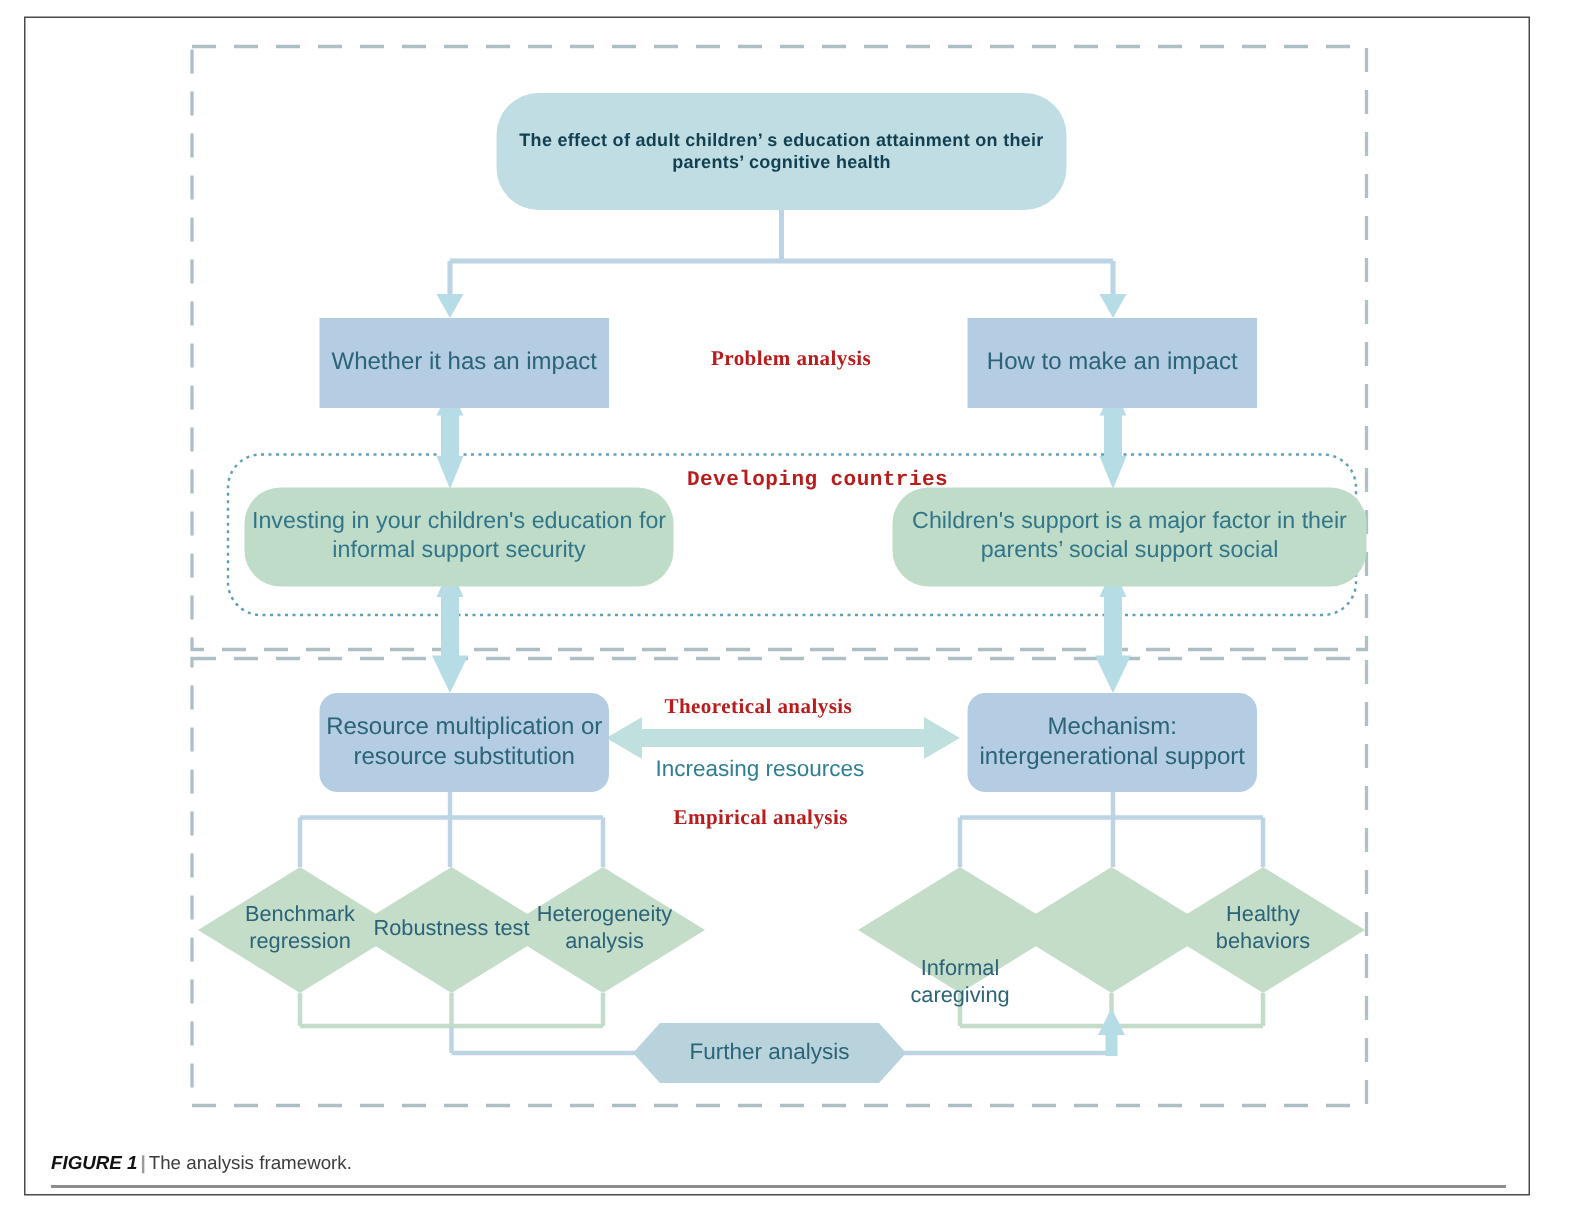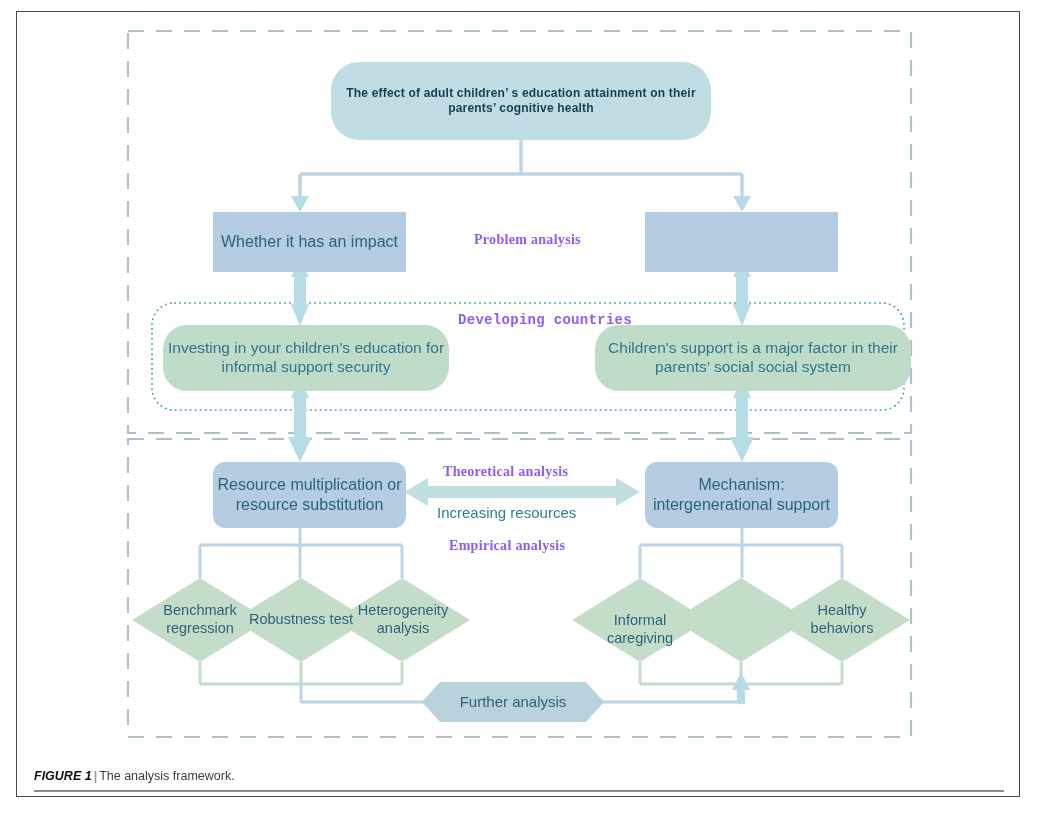--- a/index.html
+++ b/index.html
@@ -59,21 +59,21 @@
   }
   .rect-label { font-size: 16px; }
   .round-label { font-size: 15.5px; }
   .diamond-label { font-size: 14.5px; }
   .hex-label { font-size: 15px; }
   .serif-note {
     position: absolute;
     font-family: "Liberation Serif", serif;
     font-weight: bold;
     font-size: 14px;
-    color: #8b5cf6;
+    color: #b91c1c;
     letter-spacing: .3px;
     white-space: nowrap;
     pointer-events: none;
   }
   .cyan-note {
     position: absolute;
     font-size: 15px;
     color: #2e7e93;
     white-space: nowrap;
     pointer-events: none;
@@ -273,44 +273,45 @@
       </g>
       <g>
         <rect x="645" y="462" width="193" height="66" rx="12" ry="12" fill="#b4cde3"></rect>
       </g>
     </svg>
 
     <div class="node-label title-label" style="left:341px; top:66px; width:360px; height:70px;">The effect of adult children’ s education attainment on their parents’ cognitive health</div>
 
     <div class="node-label rect-label" style="left:215px; top:214px; width:189px; height:56px;">Whether it has an impact</div>
 
+    <div class="node-label rect-label" style="left:647px; top:214px; width:189px; height:56px;">How to make an impact</div>
 
     <div class="serif-note" style="left:474px; top:232px;">Problem analysis</div>
 
     <div class="serif-note" style="left:458px; top:312px;font-family:Liberation Mono, monospace;">Developing countries</div>
 
     <div class="node-label round-label greenish" style="left:167px; top:328px; width:278px; height:60px;">Investing in your children's education for informal support security</div>
 
-    <div class="node-label round-label greenish" style="left:599px; top:328px; width:308px; height:60px;">Children's support is a major factor in their parents’ social social system</div>
+    <div class="node-label round-label greenish" style="left:599px; top:328px; width:308px; height:60px;">Children's support is a major factor in their parents’ social support social</div>
 
     <div class="node-label rect-label" style="left:215px; top:464px; width:189px; height:62px;">Resource multiplication or resource substitution</div>
 
     <div class="node-label rect-label" style="left:647px; top:464px; width:189px; height:62px;">Mechanism: intergenerational support</div>
 
     <div class="serif-note" style="left:443px; top:464px;">Theoretical analysis</div>
 
     <div class="cyan-note" style="left:437px; top:456px;margin-top:48px;">Increasing resources</div>
 
     <div class="serif-note" style="left:449px; top:538px;">Empirical analysis</div>
 
     <div class="node-label diamond-label" style="left:140px; top:596px; width:120px; height:48px;">Benchmark regression</div>
     <div class="node-label diamond-label" style="left:243px; top:596px; width:116px; height:48px;">Robustness test</div>
     <div class="node-label diamond-label" style="left:340px; top:596px; width:126px; height:48px;">Heterogeneity analysis</div>
 
-    <div class="node-label diamond-label" style="left:580px; top:606px; width:120px; height:48px;">Informal caregiving</div>
+    <div class="node-label diamond-label" style="left:580px; top:632px; width:120px; height:48px;">Informal caregiving</div>
     <div class="node-label diamond-label" style="left:784px; top:596px; width:116px; height:48px;">Healthy behaviors</div>
 
     <div class="node-label hex-label" style="left:430px; top:684px; width:166px; height:36px;">Further analysis</div>
 
   </div>
 
   <div id="caption-wrap">
     <span class="cap-strong">FIGURE 1</span><span class="cap-bar">|</span><span class="cap-text">The analysis framework.</span>
   </div>
   <div id="caption-rule"></div>

